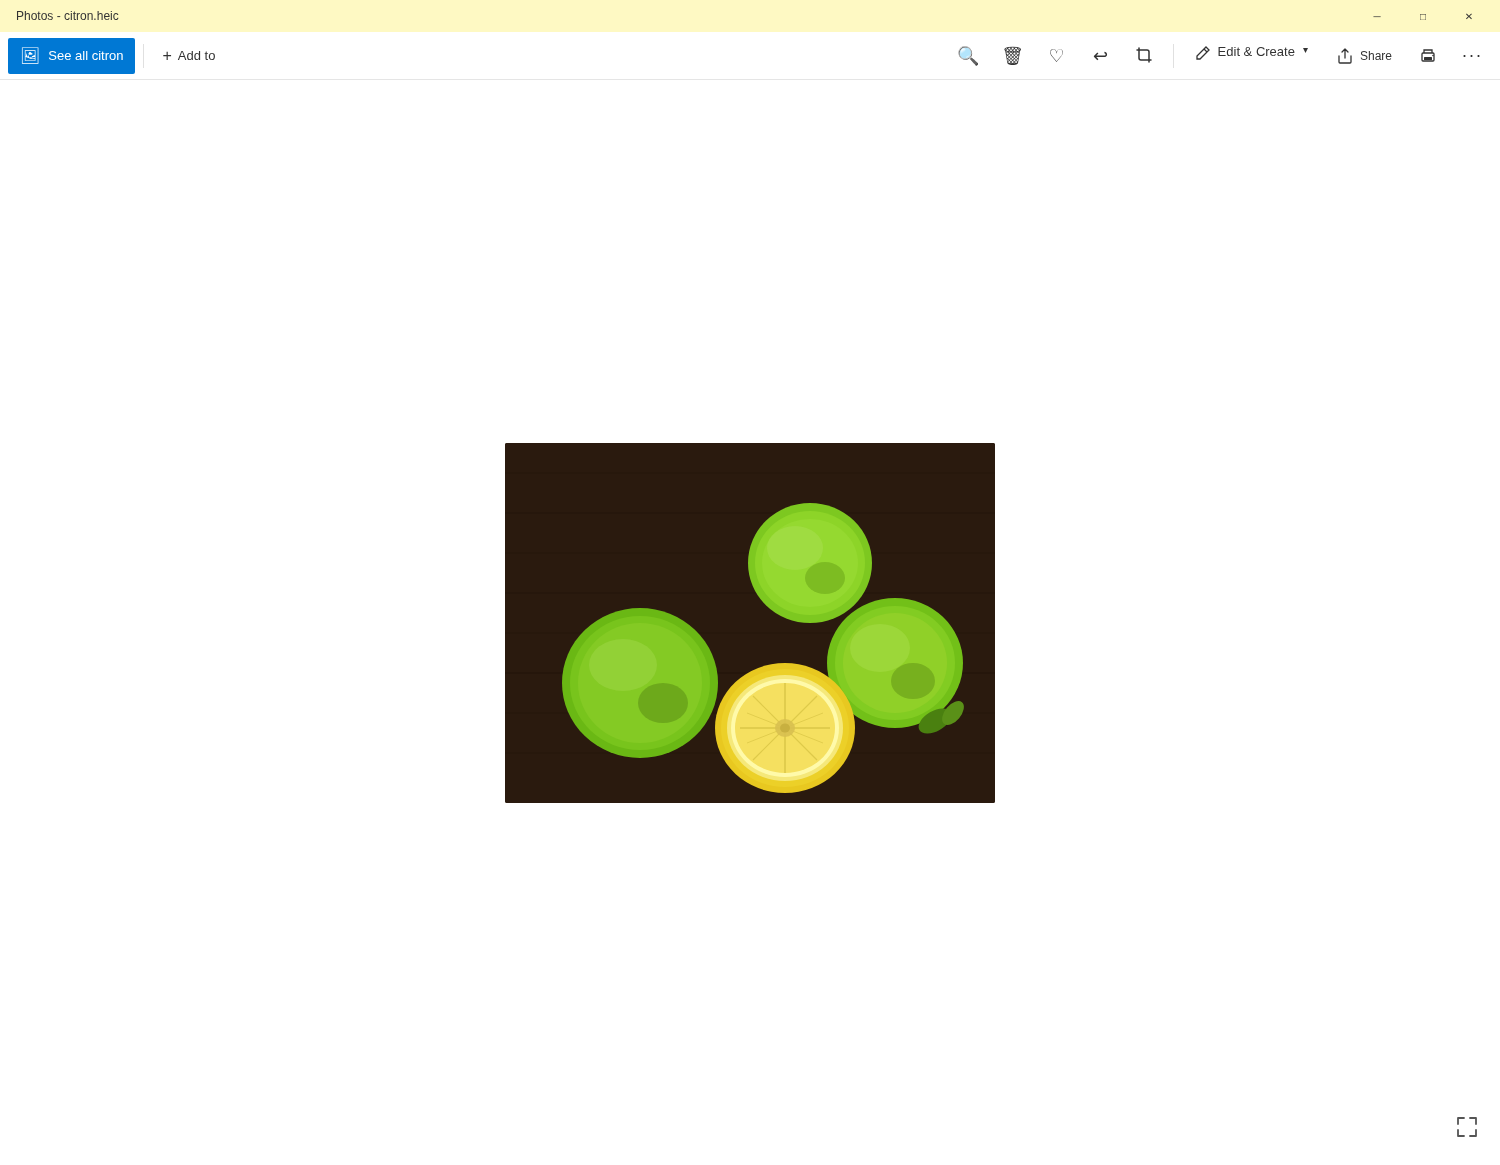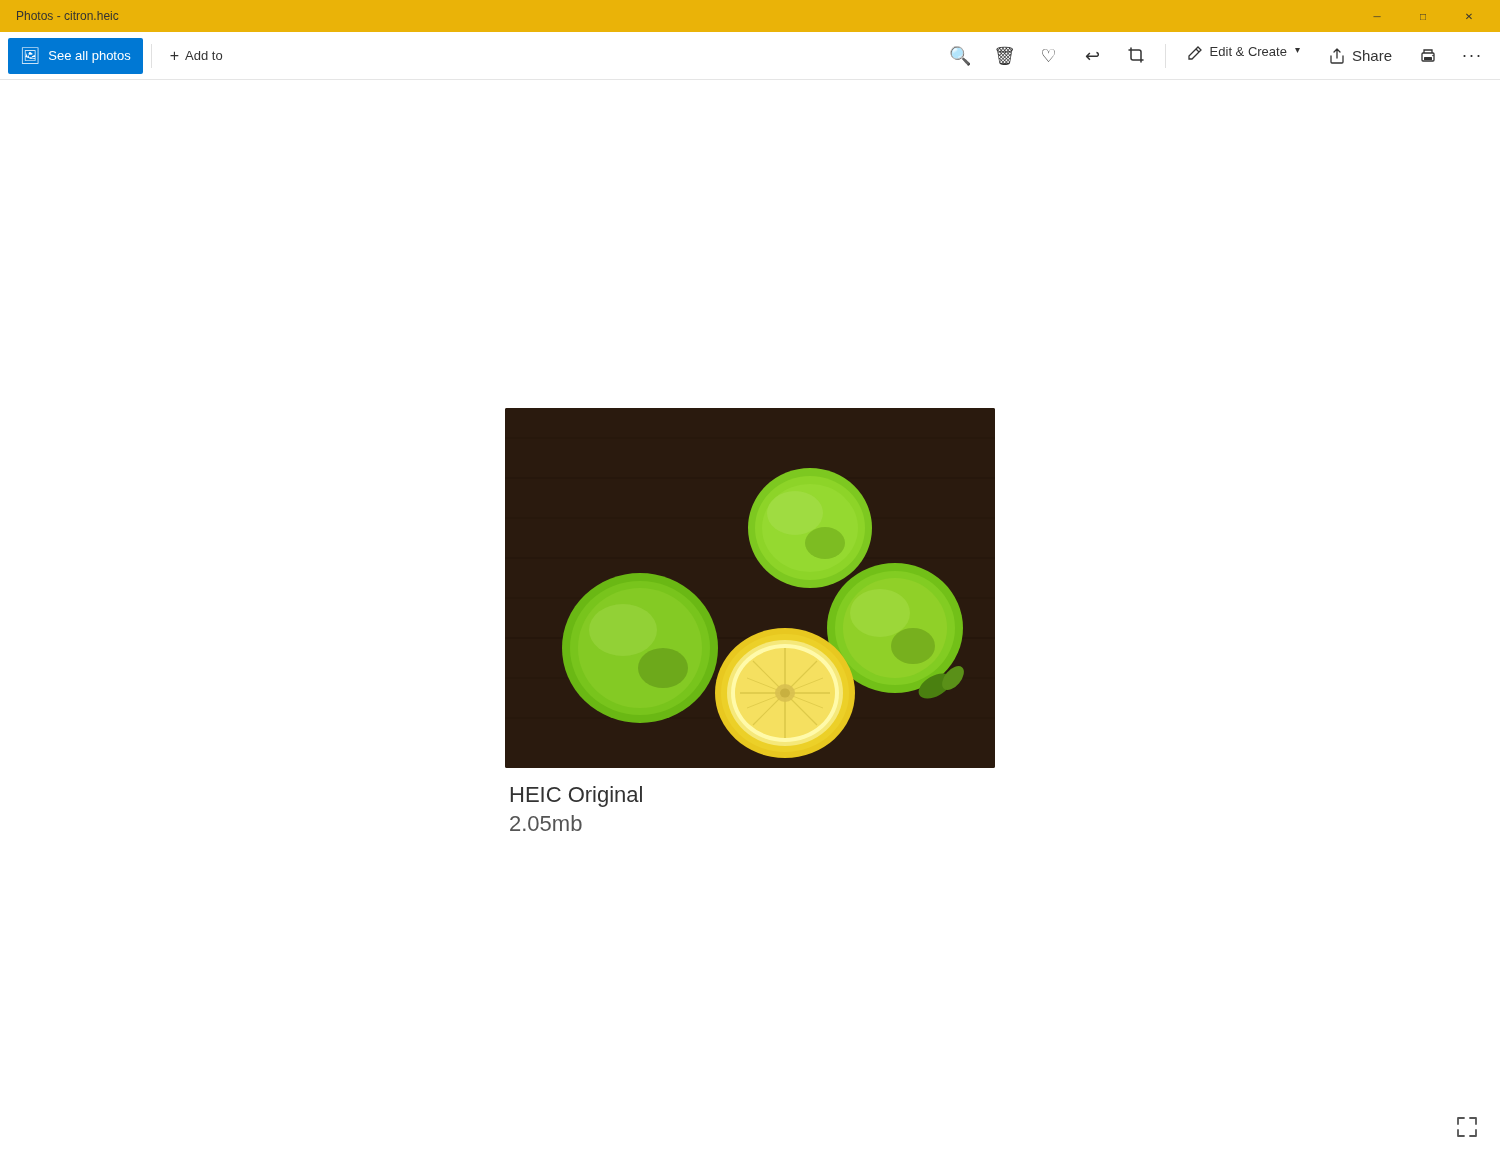--- a/index.html
+++ b/index.html
@@ -10,21 +10,21 @@
       width: 1500px;
       height: 1165px;
       overflow: hidden;
       display: flex;
       flex-direction: column;
     }
 
     
     .title-bar {
       height: 32px;
-      background: #eab308;
+      background: #fef9c3;
       display: flex;
       align-items: center;
       justify-content: space-between;
       padding: 0 8px;
       user-select: none;
     }
     .title-bar-title {
       font-size: 12px;
       color: #333;
       padding-left: 8px;
@@ -126,21 +126,21 @@
     }
 
     .share-btn {
       display: flex;
       align-items: center;
       gap: 6px;
       background: transparent;
       border: none;
       border-radius: 2px;
       padding: 6px 12px;
-      font-size: 15px;
+      font-size: 12px;
       color: #333;
       cursor: pointer;
       height: 36px;
     }
 
     
     .main-content {
       flex: 1;
       background: white;
       display: flex;
@@ -219,21 +219,21 @@
     <button class="title-bar-btn close">
       <span>✕</span>
     </button>
   </div>
 </div>
 
 <div class="toolbar">
 
   <button class="see-all-photos-btn">
     <span style="font-size:16px;">🖼</span>
-    <span>See all photos</span>
+    <span>See all citron</span>
   </button>
 
   <div class="toolbar-divider"></div>
 
   <button class="toolbar-btn">
     <span style="font-size:16px; font-weight:300;">+</span>
     <span>Add to</span>
   </button>
 
   <div class="toolbar-spacer"></div>
@@ -346,24 +346,20 @@
         <line x1="248" y1="253" x2="312" y2="317" stroke="#d4c040" stroke-width="1.2" opacity="0.7"></line>
         <line x1="312" y1="253" x2="248" y2="317" stroke="#d4c040" stroke-width="1.2" opacity="0.7"></line>
         <line x1="242" y1="270" x2="318" y2="300" stroke="#d4c040" stroke-width="1" opacity="0.6"></line>
         <line x1="318" y1="270" x2="242" y2="300" stroke="#d4c040" stroke-width="1" opacity="0.6"></line>
 
         <ellipse cx="280" cy="285" rx="10" ry="9" fill="#d8c050" opacity="0.9"></ellipse>
         <ellipse cx="280" cy="285" rx="5" ry="4.5" fill="#c8b040"></ellipse>
       </svg>
     </div>
 
-    <div class="photo-info">
-      <div class="photo-title">HEIC Original</div>
-      <div class="photo-size">2.05mb</div>
-    </div>
   </div>
 
   <button class="fullscreen-btn" title="Fullscreen">
     <svg width="22" height="22" viewBox="0 0 22 22" fill="none">
       <path d="M2 14v6h6M20 8V2h-6M2 8V2h6M20 14v6h-6" stroke="#555" stroke-width="1.8" stroke-linecap="round" stroke-linejoin="round"></path>
     </svg>
   </button>
 </div>
 
 </body></html>

